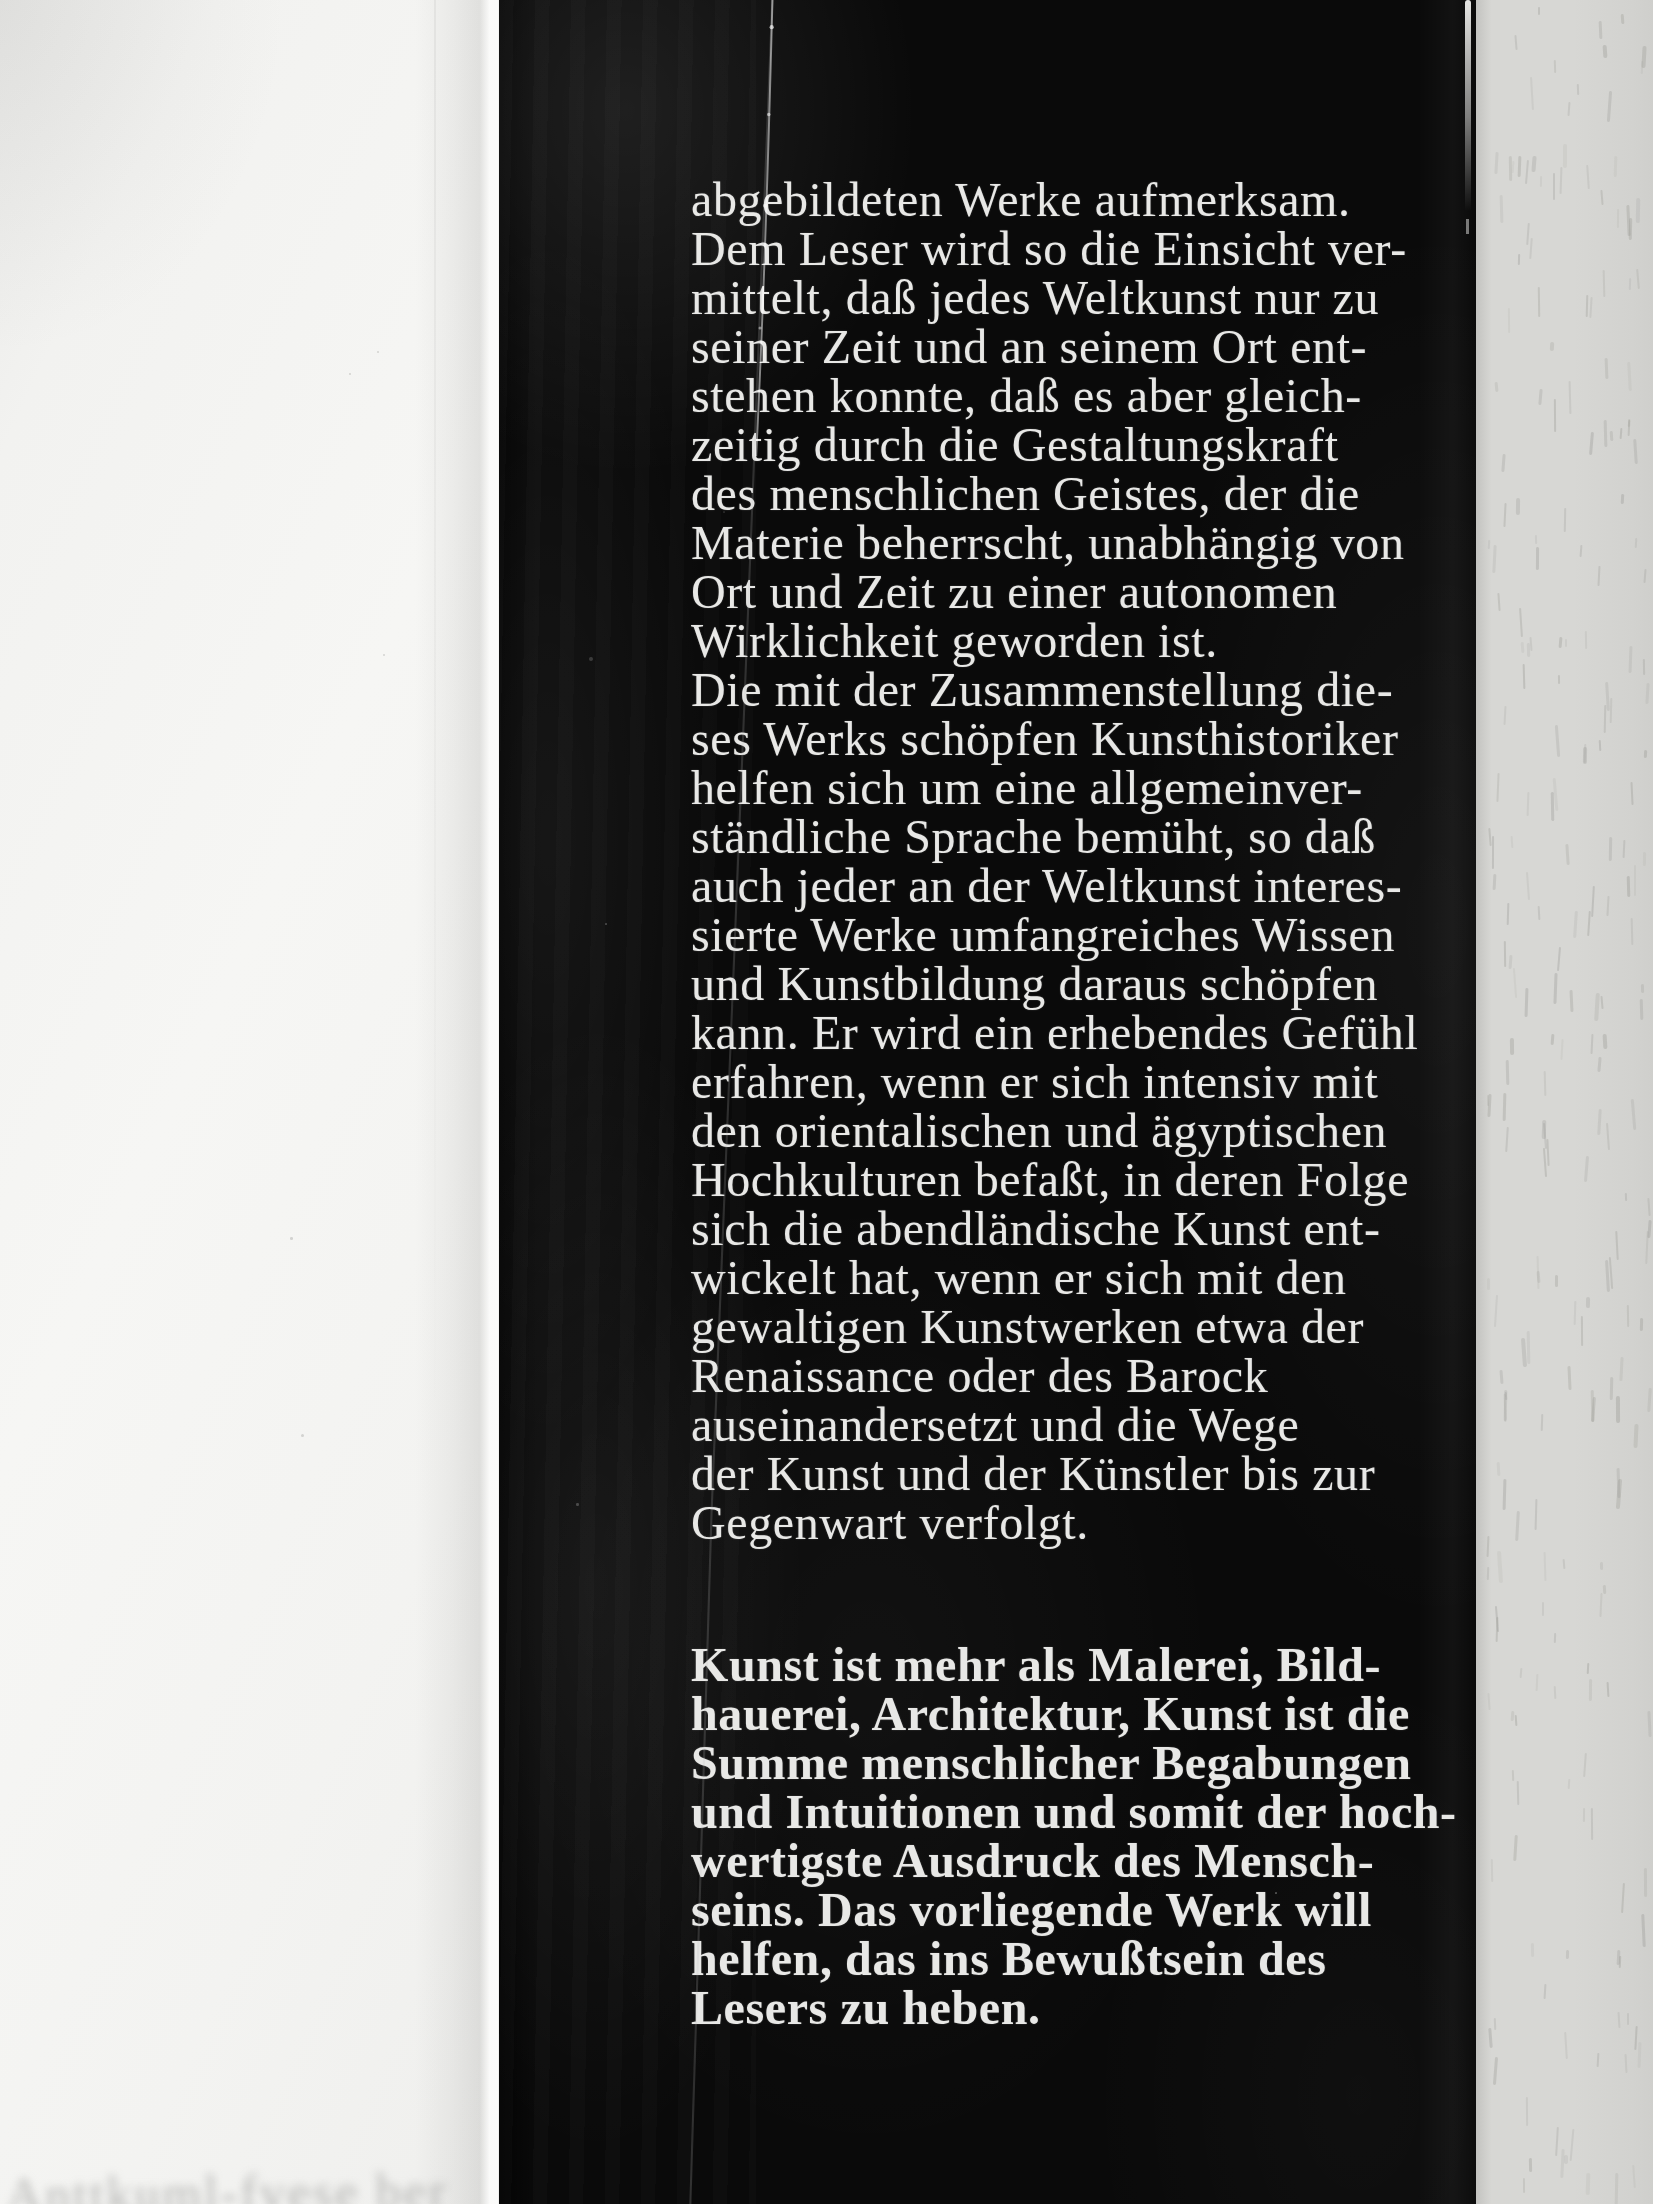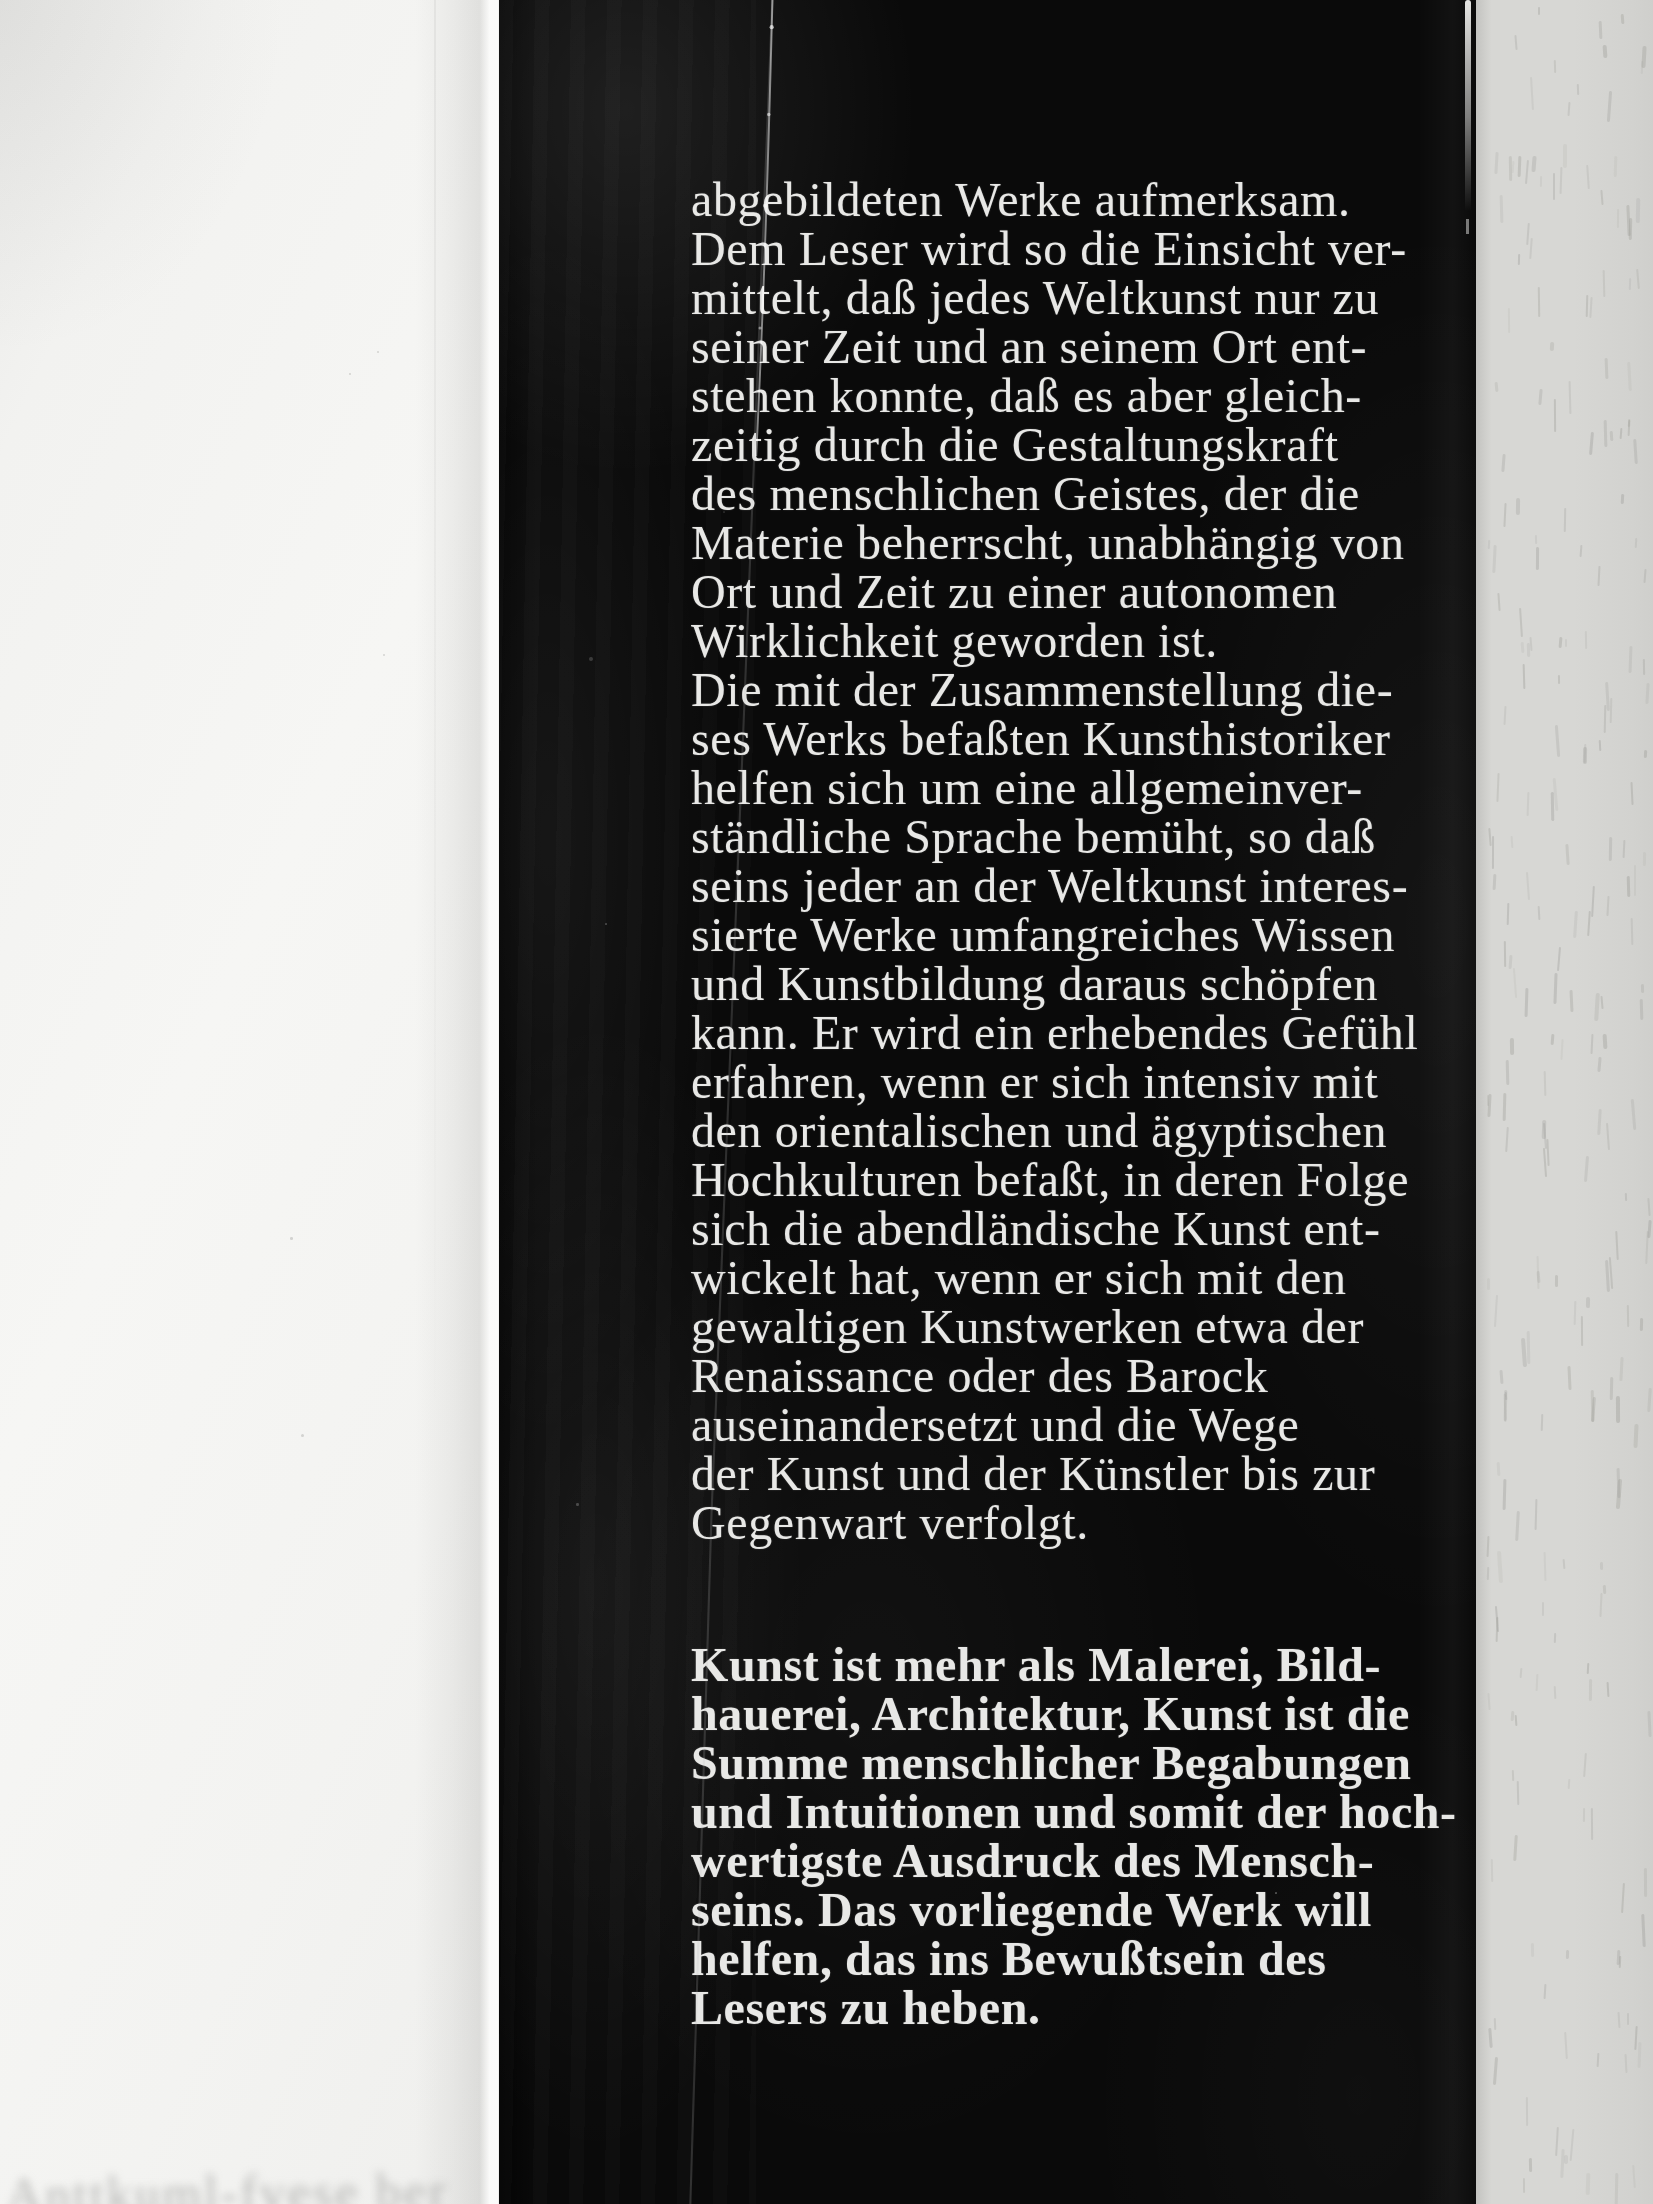--- a/index.html
+++ b/index.html
@@ -118,24 +118,24 @@
         <div class="line">Dem Leser wird so die Einsicht ver-</div>
         <div class="line">mittelt, daß jedes Weltkunst nur zu</div>
         <div class="line">seiner Zeit und an seinem Ort ent-</div>
         <div class="line">stehen konnte, daß es aber gleich-</div>
         <div class="line">zeitig durch die Gestaltungskraft</div>
         <div class="line">des menschlichen Geistes, der die</div>
         <div class="line">Materie beherrscht, unabhängig von</div>
         <div class="line">Ort und Zeit zu einer autonomen</div>
         <div class="line">Wirklichkeit geworden ist.</div>
         <div class="line">Die mit der Zusammenstellung die-</div>
-        <div class="line">ses Werks befaßten Kunsthistoriker</div>
+        <div class="line">ses Werks schöpfen Kunsthistoriker</div>
         <div class="line">helfen sich um eine allgemeinver-</div>
         <div class="line">ständliche Sprache bemüht, so daß</div>
-        <div class="line">seins jeder an der Weltkunst interes-</div>
+        <div class="line">auch jeder an der Weltkunst interes-</div>
         <div class="line">sierte Werke umfangreiches Wissen</div>
         <div class="line">und Kunstbildung daraus schöpfen</div>
         <div class="line">kann. Er wird ein erhebendes Gefühl</div>
         <div class="line">erfahren, wenn er sich intensiv mit</div>
         <div class="line">den orientalischen und ägyptischen</div>
         <div class="line">Hochkulturen befaßt, in deren Folge</div>
         <div class="line">sich die abendländische Kunst ent-</div>
         <div class="line">wickelt hat, wenn er sich mit den</div>
         <div class="line">gewaltigen Kunstwerken etwa der</div>
         <div class="line">Renaissance oder des Barock</div>

